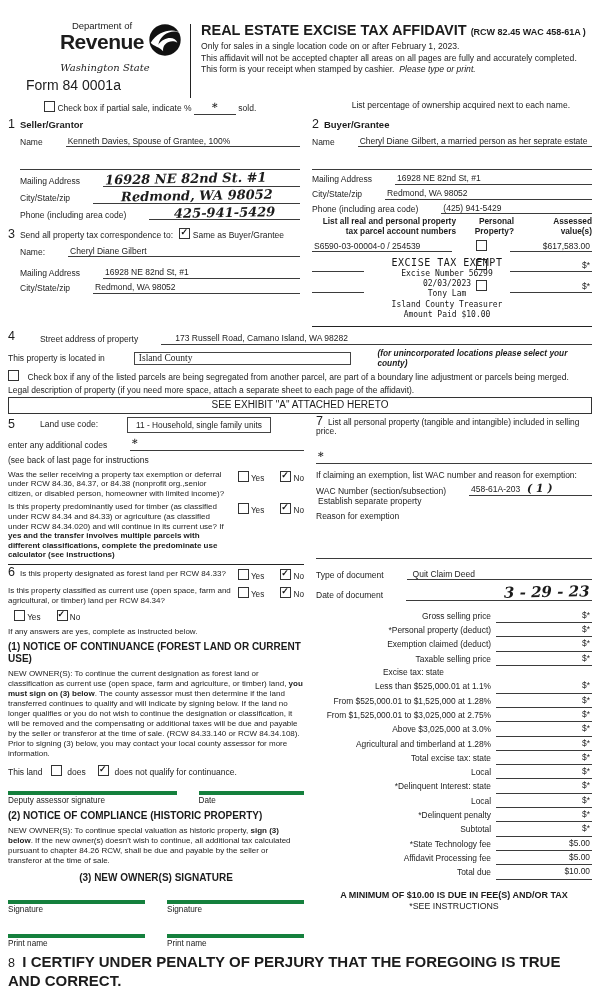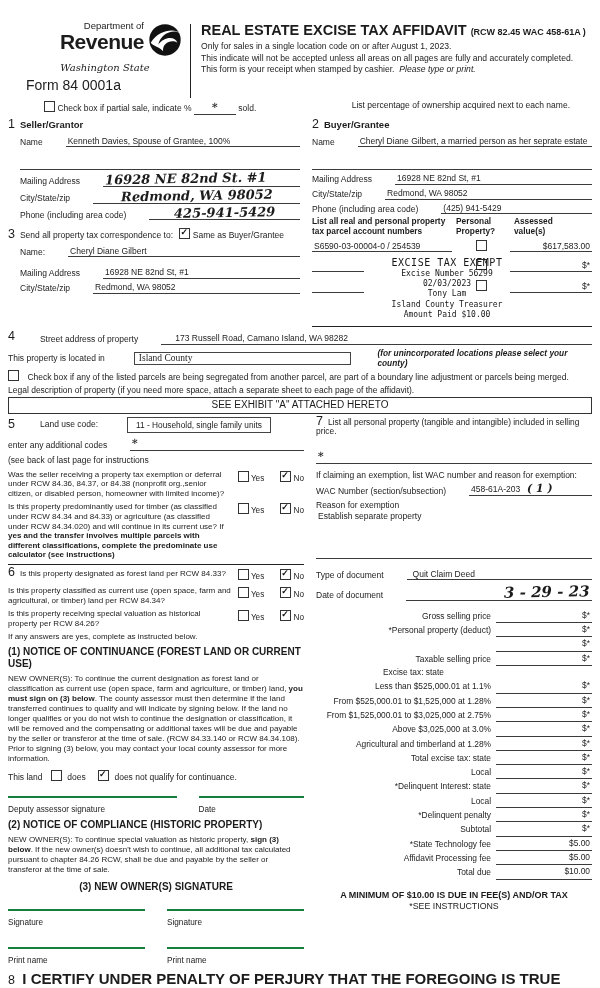--- a/index.html
+++ b/index.html
@@ -2,21 +2,21 @@
 <html><head>
 <meta charset="utf-8">
 <style>
   html,body{margin:0;padding:0;background:#ffffff;}
   .page{width:600px;height:988px;overflow:hidden;background:#fff;color:#1c1c1c;
         font-family:"Liberation Sans",sans-serif;font-size:8.5px;line-height:1.25;position:relative;}
   
   .header{display:flex;padding:20px 10px 0 26px;}
   .logo-block{width:158px;flex:none;}
   .logo-row{display:flex;align-items:flex-start;justify-content:flex-end;}
-  .logo-text{text-align:right;margin-right:2px;}
+  .logo-text{text-align:center;margin-right:2px;}
   .dept{font-size:9.5px;}
   .brand{font-size:21px;font-weight:bold;letter-spacing:-0.5px;line-height:20px;}
   .wastate{font-family:"DejaVu Serif",serif;font-style:italic;font-size:10px;text-align:center;margin-top:1px;}
   .formnum{font-size:14px;margin-top:3px;}
   .vdiv{width:1px;background:#222;height:74px;margin:4px 10px 0 6px;flex:none;}
   .title-block{flex:1;padding-top:2px;}
   .title{font-size:14.5px;font-weight:bold;line-height:16px;}
   .title .rcw{font-size:9px;font-weight:bold;}
   .tline{font-size:8.6px;margin-top:1px;}
   .it{font-style:italic;}
@@ -30,21 +30,21 @@
   .hw-lg{font-size:15px;line-height:13px;}
   .cb{width:9px;height:9px;border:1.1px solid #333;display:inline-block;position:relative;top:1px;background:#fff;flex:none;}
   .cb.checked::after{content:"✓";position:absolute;left:0px;top:-2px;font-size:9px;font-weight:bold;color:#111;}
   .secnum{font-size:12.5px;margin-right:5px;font-weight:400;}
   .sectitle{font-weight:bold;font-size:9.5px;}
   .bold{font-weight:bold;}
   
   .cols{display:grid;grid-template-columns:292px 1fr;gap:0 12px;padding:0 8px;}
   .frow{margin-top:3px;}
   
-  .ptab-head{display:flex;font-weight:bold;font-size:8.3px;text-align:left;margin-top:2px;}
+  .ptab-head{display:flex;font-weight:bold;font-size:8.3px;text-align:right;margin-top:2px;}
   .ptab-head .c1{flex:1;}
   .ptab-head .c2{width:58px;flex:none;}
   .ptab-head .c3{width:78px;flex:none;}
   .prow{display:flex;align-items:flex-end;margin-top:2px;}
   .prow .c1{flex:1;border-bottom:1px solid #3b3b3b;padding:0 2px;}
   .prow .c2{width:58px;flex:none;text-align:center;}
   .prow .c3{width:78px;flex:none;border-bottom:1px solid #3b3b3b;text-align:right;padding:0 2px;}
   .prow .c1.short{flex:none;width:48px;min-height:9px;}
   .prow .spacer{flex:1;}
   .stampwrap{position:relative;border-bottom:1.6px solid #222;padding-bottom:2px;}
@@ -62,23 +62,23 @@
   .q{display:flex;margin-top:4px;}
   .qtext{flex:1;font-size:8px;line-height:9.6px;}
   .yn{display:flex;gap:16px;padding-left:6px;flex:none;align-items:flex-start;}
   .ynopt{white-space:nowrap;font-size:8.2px;}
   .thick{border-top:1.8px solid #222;margin-top:4px;}
   .para{font-size:8px;line-height:10px;margin-top:3px;}
   .ntitle{font-weight:bold;font-size:10px;margin-top:4px;}
   .center{text-align:center;}
   .sigpair{display:flex;gap:22px;margin-top:16px;}
   .sigpair .half{flex:1;}
-  .sigline{border-top:2px solid #15803d;font-size:8.2px;padding-top:7px;}
-  
-  .taxrow{display:flex;align-items:flex-end;line-height:13.3px;font-size:8.4px;justify-content:flex-end;}
+  .sigline{border-top:4px solid #15803d;font-size:8.2px;padding-top:1px;}
+  
+  .taxrow{display:flex;align-items:flex-end;line-height:13.3px;font-size:8.4px;}
   .taxlabel{flex:1;text-align:right;padding-right:5px;white-space:nowrap;}
   .taxval{width:92px;flex:none;border-bottom:1px solid #3b3b3b;text-align:right;padding:0 2px;}
   .taxval.noline{border-bottom:none;}
   .minimum{font-weight:bold;text-align:center;font-size:9px;margin-top:10px;}
   
   .sec8{padding:4px 8px 0 8px;}
   .certify{font-weight:bold;font-size:15px;}
   .s8grid{display:grid;grid-template-columns:1fr 1fr;gap:0 26px;}
   .circ{border:1.2px solid #555;border-radius:50%;padding:0 4px 1px 4px;}
   .sig{font-family:"DejaVu Serif",serif;font-style:italic;font-weight:bold;font-size:16px;line-height:10px;display:inline-block;transform:rotate(-3deg);white-space:nowrap;}
@@ -104,22 +104,22 @@
       </div>
       <div class="wastate">Washington State</div>
       <div class="formnum">Form 84 0001a</div>
     </div>
     <div class="vdiv"></div>
     <div class="title-block">
       <div class="title">
         <span>REAL ESTATE EXCISE TAX AFFIDAVIT</span>
         <span class="rcw">(RCW 82.45 WAC 458-61A )</span>
       </div>
-      <div class="tline">Only for sales in a single location code on or after August 1, 2023.</div>
-      <div class="tline">This indicate will not be accepted unless all areas on all pages are fully and accurately completed.</div>
+      <div class="tline">Only for sales in a single location code on or after February 1, 2023.</div>
+      <div class="tline">This affidavit will not be accepted chapter all areas on all pages are fully and accurately completed.</div>
       <div class="tline">
         <span>This form is your receipt when stamped by cashier.</span>&nbsp;
         <span class="it">Please type or print.</span>
       </div>
     </div>
   </div>
 
   <div class="row" style="padding:2px 30px 0 44px;justify-content:space-between;align-items:flex-start;">
     <div>
       <span class="cb"></span>
@@ -289,21 +289,20 @@
         </div>
       </div>
       <div class="q">
         <div class="qtext">Is this property classified as current use (open space, farm and agricultural, or timber) land per RCW 84.34?</div>
         <div class="yn">
           <span class="ynopt"><span class="cb"></span> <span>Yes</span></span>
           <span class="ynopt"><span class="cb checked"></span> <span>No</span></span>
         </div>
       </div>
       <div class="q">
-        <div class="qtext">Is this property receiving special valuation as historical property per RCW 84.26?</div>
         <div class="yn">
           <span class="ynopt"><span class="cb"></span> <span>Yes</span></span>
           <span class="ynopt"><span class="cb checked"></span> <span>No</span></span>
         </div>
       </div>
       <div class="para">If any answers are yes, complete as instructed below.</div>
 
       <div class="ntitle">(1) NOTICE OF CONTINUANCE (FOREST LAND OR CURRENT USE)</div>
       <div class="para">
         <span>NEW OWNER(S):  To continue the current designation as forest land or classification as current use (open space, farm and agriculture, or timber) land, </span><span class="bold">you must sign on (3) below</span><span>.  The county assessor must then determine if the land transferred continues to qualify and will indicate by signing below. If the land no longer qualifies or you do not wish to continue the designation or classification, it will be removed and the compensating or additional taxes will be due and payable by the seller or transferor at the time of sale. (RCW 84.33.140 or RCW 84.34.108).  Prior to signing (3) below, you may contact your local county assessor for more information.</span>
@@ -353,22 +352,22 @@
         </div>
       </div>
       <div class="row" style="margin-top:14px;">
         <span class="fill"><span class="hw hw-sm">*</span></span>
       </div>
       <div style="margin-top:6px;">If claiming an exemption, list WAC number and reason for exemption:</div>
       <div class="row frow">
         <span class="lbl">WAC Number (section/subsection)</span>
         <span class="fill"><span>458-61A-203</span>&nbsp;&nbsp;&nbsp;<span class="hw hw-sm">( 1 )</span></span>
       </div>
+      <div style="padding-left:2px;">Establish separate property</div>
       <div style="margin-top:4px;">Reason for exemption</div>
-      <div style="padding-left:2px;">Establish separate property</div>
       <div class="row" style="margin-top:26px;">
           <span class="fill"></span>
         </div>
 
       <div class="row" style="margin-top:10px;">
         <span class="lbl">Type of document</span>
         <span class="fill" style="padding-left:6px;">Quit Claim Deed</span>
       </div>
       <div class="row" style="margin-top:6px;">
         <span class="lbl">Date of document</span>
@@ -378,20 +377,21 @@
       <div style="margin-top:8px;">
         <div class="taxrow">
             <span class="taxlabel">Gross selling price</span>
             <span class="taxval">$*</span>
           </div>
         <div class="taxrow">
             <span class="taxlabel">*Personal property (deduct)</span>
             <span class="taxval">$*</span>
           </div>
         <div class="taxrow">
+            <span class="taxlabel">Exemption claimed (deduct)</span>
             <span class="taxval">$*</span>
           </div>
         <div class="taxrow">
             <span class="taxlabel">Taxable selling price</span>
             <span class="taxval">$*</span>
           </div>
         <div class="taxrow">
             <span class="taxlabel" style="padding-right:52px;">Excise tax:  state</span>
             <span class="taxval noline"></span>
           </div>

